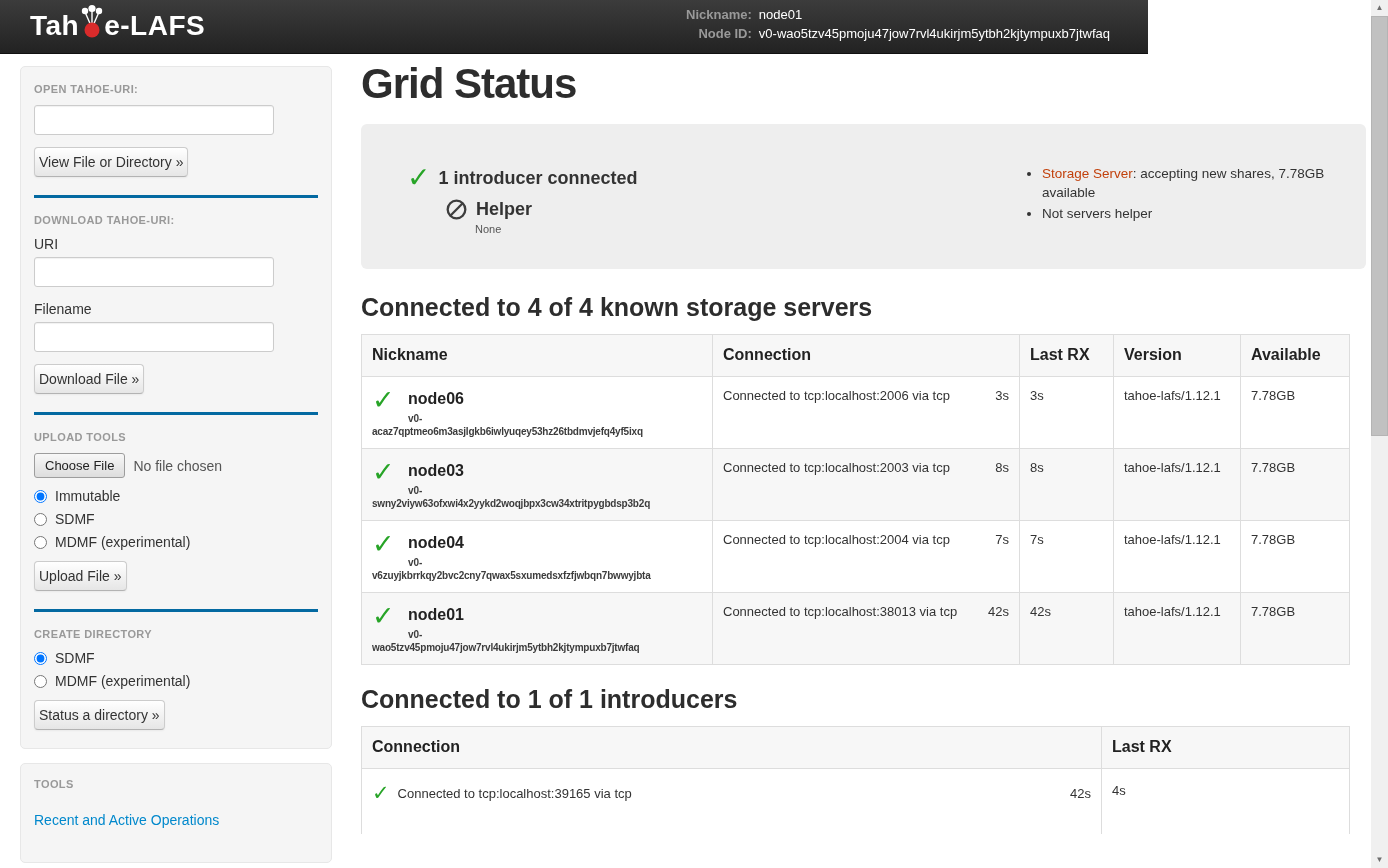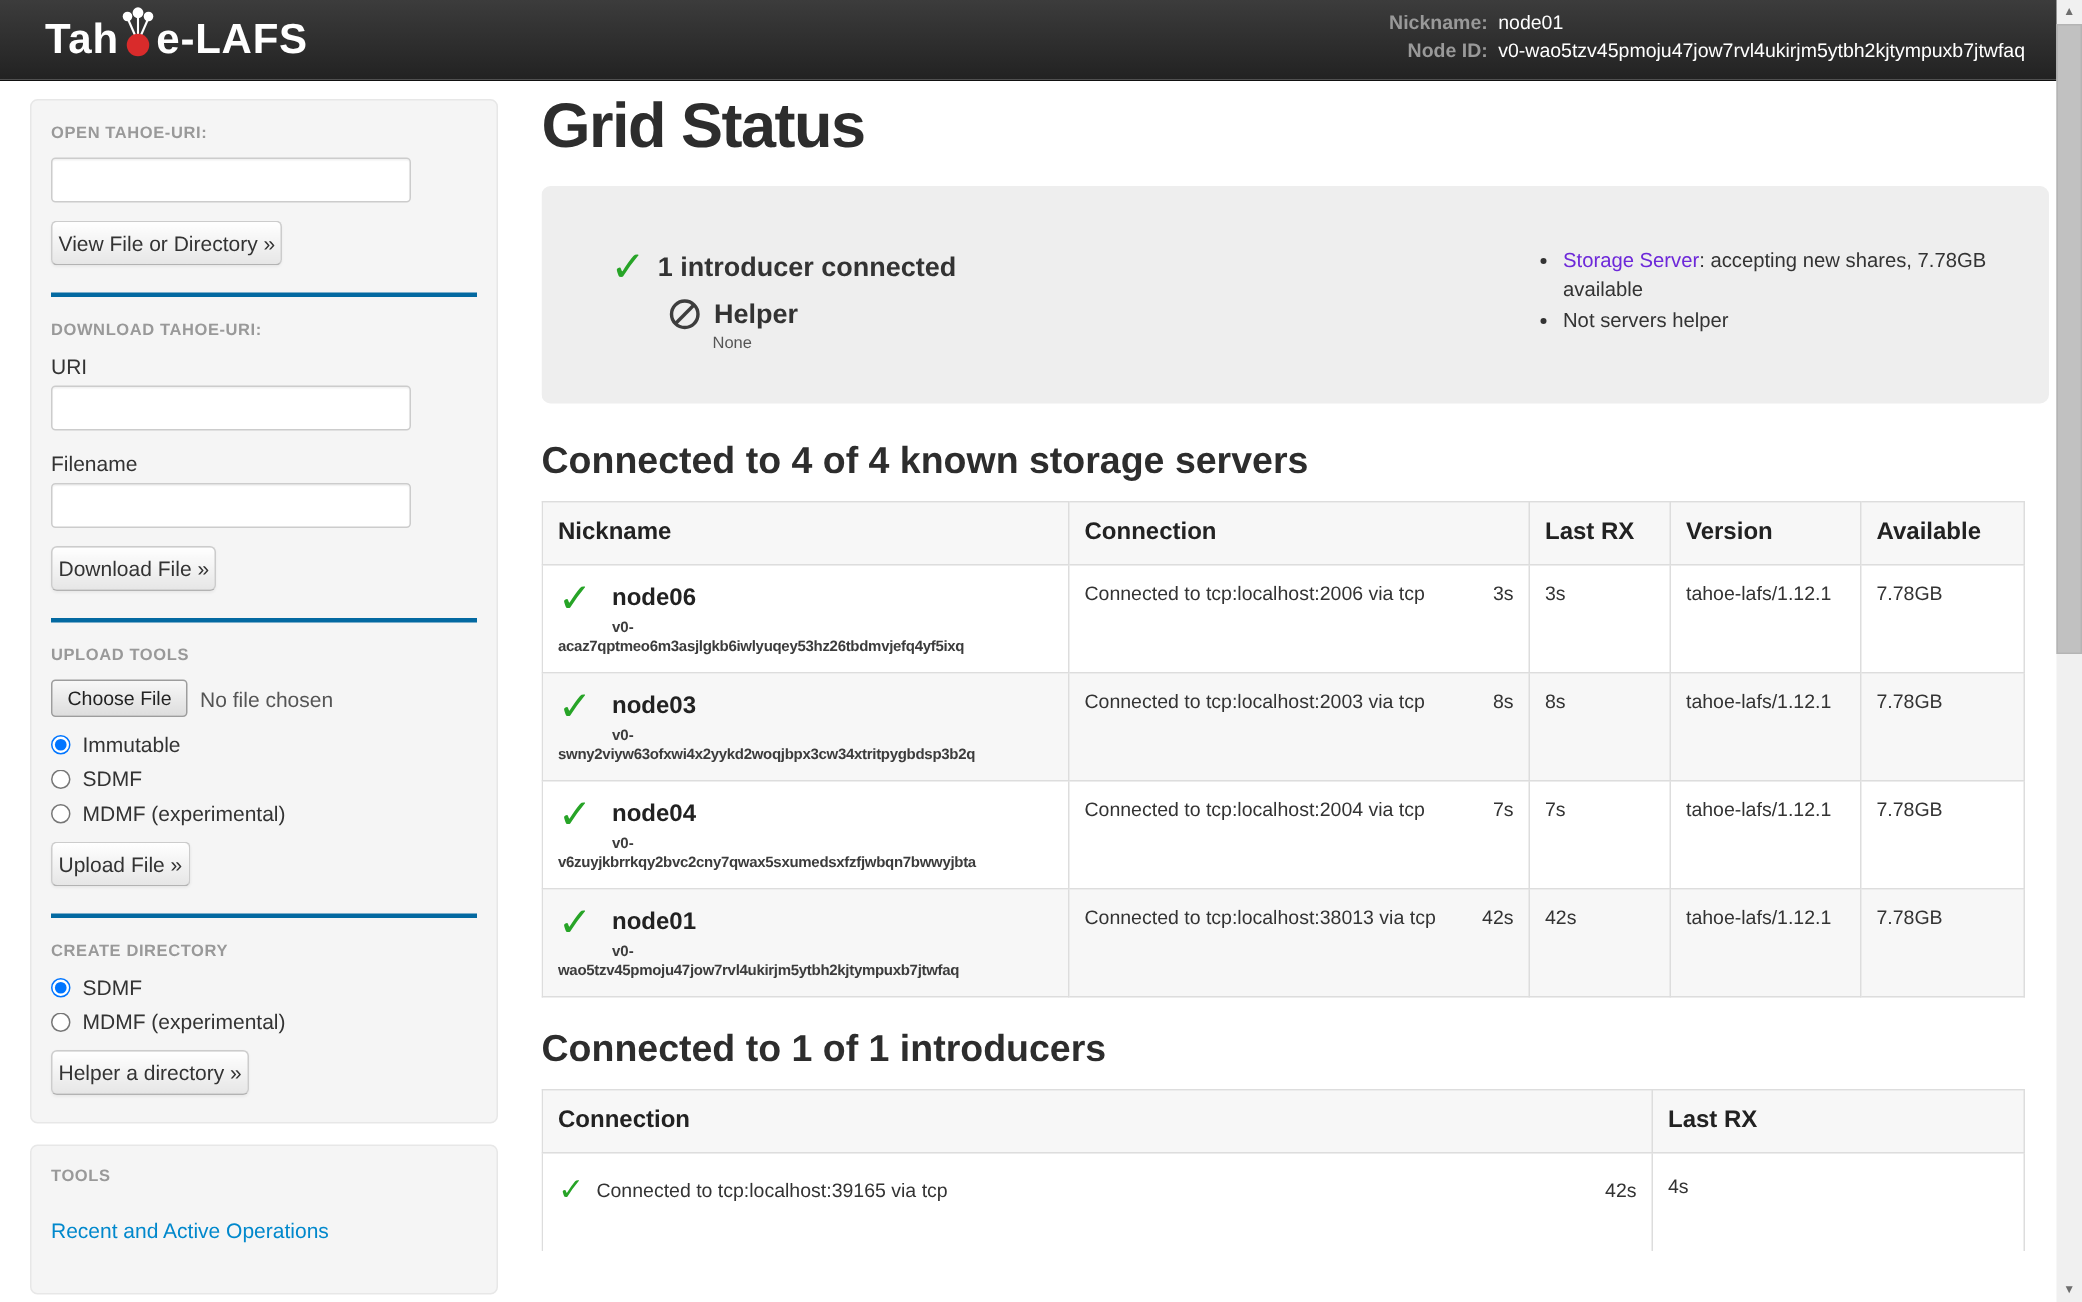--- a/index.html
+++ b/index.html
@@ -4,21 +4,21 @@
 <style>
   * { margin: 0; padding: 0; box-sizing: border-box; }
   html, body {
     width: 1388px; height: 868px; overflow: hidden;
     font-family: "Liberation Sans", sans-serif;
     background: #ffffff; color: #333;
   }
 
   
   .navbar {
-    position: absolute; top: 0; left: 0; width: 1388px; height: 54px;
+    position: absolute; top: 0; left: 0; width: 1148px; height: 54px;
     background: linear-gradient(#3c3c3c, #222222);
     border-bottom: 1px solid #111;
     z-index: 5;
     padding-left: 44px;
   }
   .brand {
     position: absolute; left: 30px; top: 10px;
     color: #fff; font-size: 28px; font-weight: bold; letter-spacing: 0.5px;
     display: flex; align-items: center;
   }
@@ -107,21 +107,21 @@
   .introducer-line .check { font-size: 28px; margin-right: 8px; }
   .introducer-text { font-size: 18px; font-weight: bold; color: #333; }
   .helper-line { display: flex; align-items: center; margin: 6px 0 0 38px; }
   .helper-line svg { margin-right: 8px; }
   .helper-title { font-size: 18px; font-weight: bold; color: #333; }
   .helper-none { margin: 2px 0 0 68px; font-size: 11px; color: #555; }
   .status-right { width: 320px; padding-right: 4px; }
   .services-title { font-size: 17px; font-weight: bold; color: #333; margin-bottom: 6px; }
   .services-list { margin-left: 16px; font-size: 13.5px; line-height: 19px; color: #333; }
   .services-list li { margin-bottom: 2px; }
-  .link { color: #6d28d9; text-decoration: none; cursor: pointer; }
+  .link { color: #c2410c; text-decoration: none; cursor: pointer; }
 
   h2.section-heading { font-size: 25px; font-weight: bold; color: #2d2d2d; margin: 20px 0 12px; }
 
   table.grid { border-collapse: collapse; background: #fff; }
   table.grid th, table.grid td {
     border: 1px solid #ddd; text-align: left; vertical-align: top;
   }
   table.grid thead th {
     background: #f7f7f7; font-size: 16px; font-weight: bold; color: #222;
     padding: 11px 10px 12px;
@@ -213,21 +213,21 @@
     <div class="side-section">
       <div class="side-label">CREATE DIRECTORY</div>
       <label class="radio-row">
         <input type="radio" name="dir-format" checked="" style="">
         <span>SDMF</span>
       </label>
       <label class="radio-row">
         <input type="radio" name="dir-format" style="">
         <span>MDMF (experimental)</span>
       </label>
-      <button class="btn" style="margin-top:4px;">Helper a directory »</button>
+      <button class="btn" style="margin-top:4px;">Status a directory »</button>
     </div>
   </div>
 
   <div class="panel panel-tools">
     <div class="side-label">TOOLS</div>
     <a class="tools-link" href="#">Recent and Active Operations</a>
   </div>
 </div>
 
 <div class="main">

